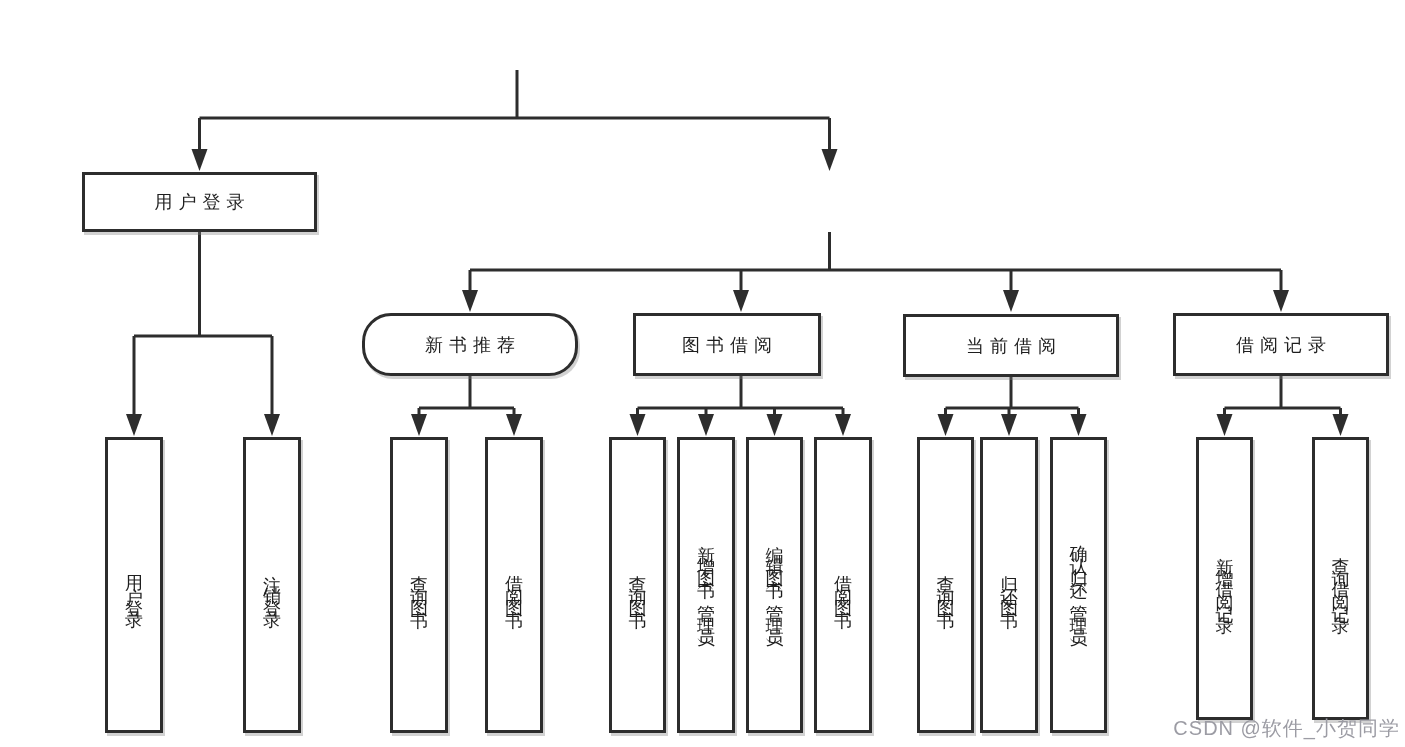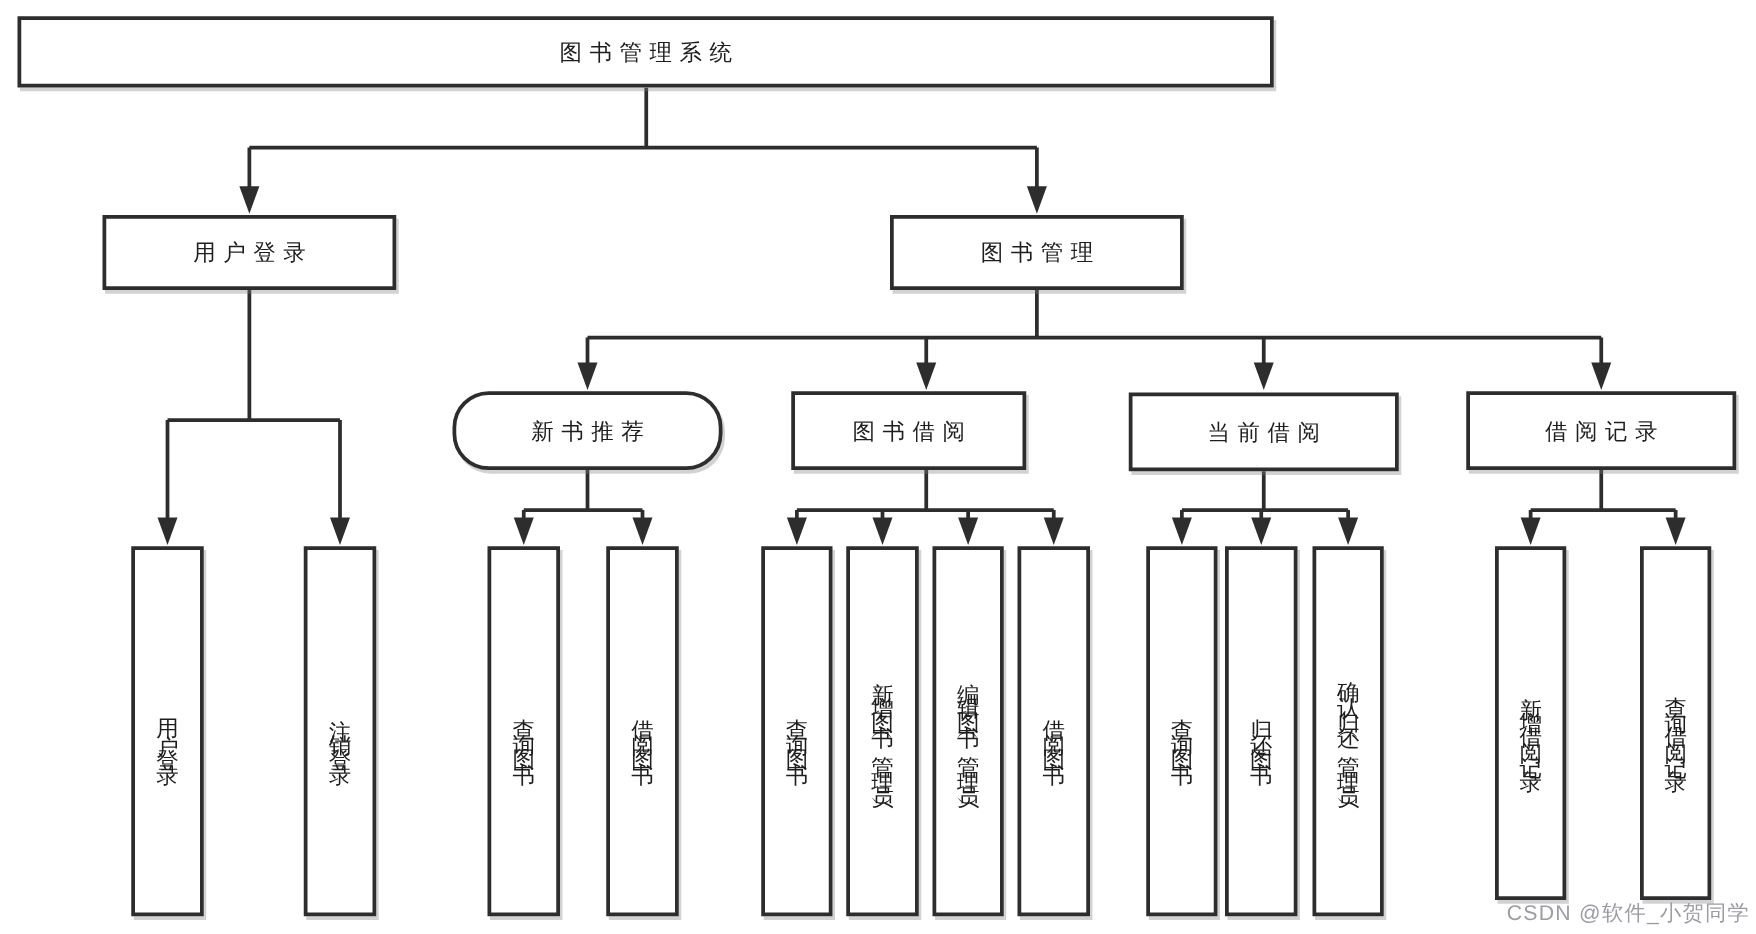--- a/index.html
+++ b/index.html
@@ -57,21 +57,21 @@
     text-orientation: mixed;
     font-size: 18px;
     letter-spacing: 12px;
     color: var(--text);
     white-space: nowrap;
   }
   .watermark {
     position: absolute;
     right: 5px;
     bottom: 5px;
-    font-size: 17px;
+    font-size: 20px;
     letter-spacing: 1px;
     color: var(--watermark);
     white-space: nowrap;
   }
 </style>
 </head>
 <body>
 
 <div class="canvas">
 
@@ -130,30 +130,24 @@
     <polygon points="1078.5,436 1070.5,414 1086.5,414"></polygon>
 
     <path d="M1281 376 V408"></path>
     <path d="M1224.5 408 H1340.5"></path>
     <path d="M1224.5 408 V416"></path>
     <path d="M1340.5 408 V416"></path>
     <polygon points="1224.5,436 1216.5,414 1232.5,414"></polygon>
     <polygon points="1340.5,436 1332.5,414 1348.5,414"></polygon>
   </svg>
 
-  <div class="node" style="left:14px; top:13px; width:1005px; height:57px;">
-    <span class="htext">图书管理系统</span>
-  </div>
 
   <div class="node" style="left:82px; top:172px; width:235px; height:60px;">
     <span class="htext">用户登录</span>
   </div>
-  <div class="node" style="left:712px; top:172px; width:235px; height:60px;">
-    <span class="htext">图书管理</span>
-  </div>
 
   <div class="node" style="left:362px; top:313px; width:216px; height:63px;border-radius:29px;">
     <span class="htext">新书推荐</span>
   </div>
   <div class="node" style="left:633px; top:313px; width:188px; height:63px;">
     <span class="htext">图书借阅</span>
   </div>
   <div class="node" style="left:903px; top:314px; width:216px; height:63px;">
     <span class="htext">当前借阅</span>
   </div>

